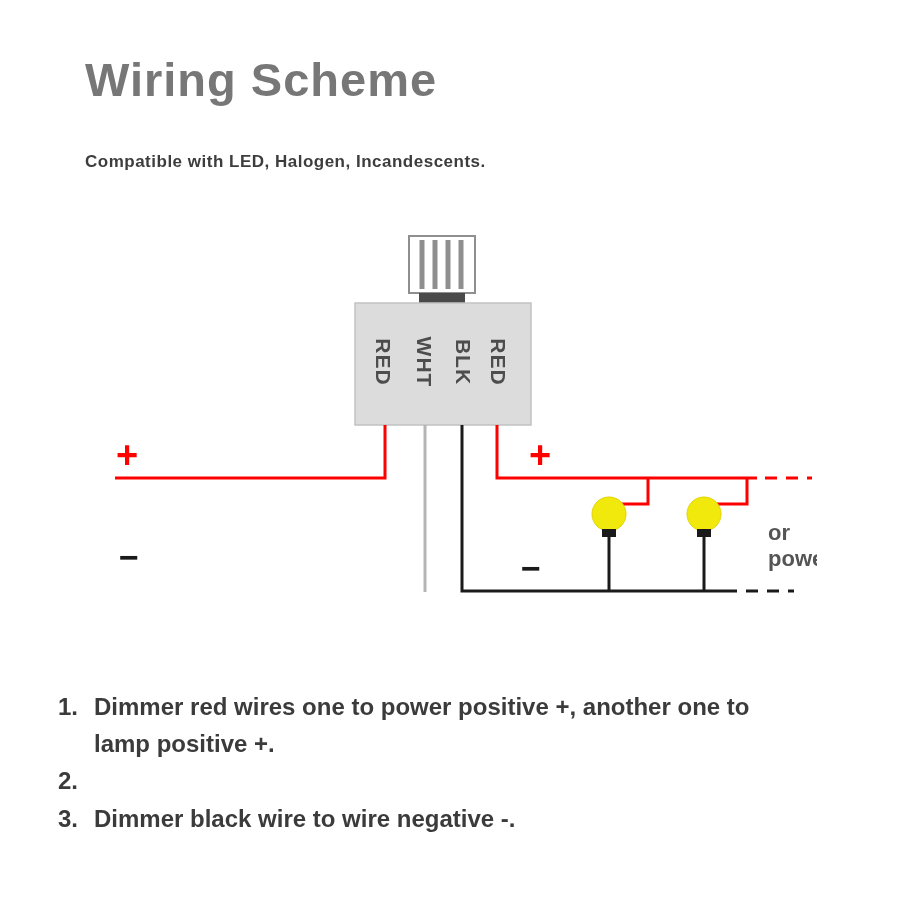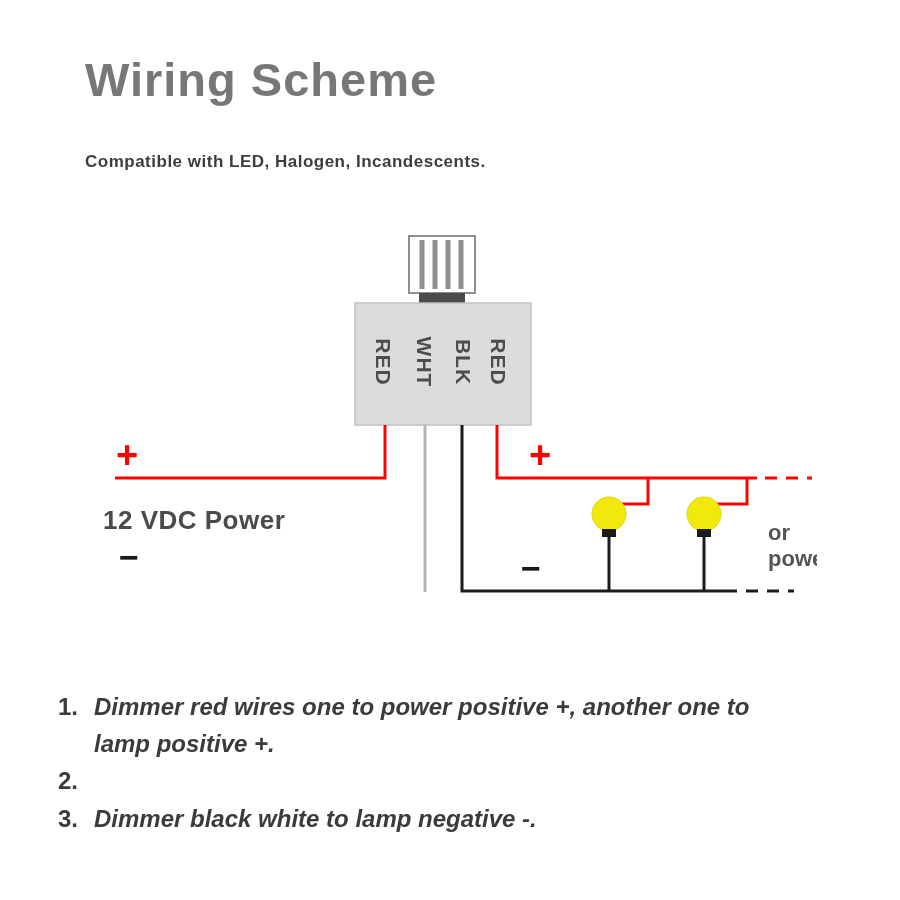--- a/index.html
+++ b/index.html
@@ -27,21 +27,21 @@
   .or-more{
     left:768px;top:520px;font-size:22px;font-weight:bold;color:#555555;
   }
   .notes{
     position:absolute;left:58px;top:688px;width:810px;
   }
   .note{
     display:flex;font-size:24px;font-weight:bold;color:#3b3b3b;line-height:1.55;
   }
   .note .num{width:36px;flex:0 0 36px;}
-  .note .txt{max-width:700px;font-style:italic;}
+  .note .txt{max-width:700px;}
 </style>
 </head>
 <body>
 
 <div class="page">
 
   <div class="abs title">Wiring Scheme</div>
   <div class="abs subtitle">Compatible with LED, Halogen, Incandescents.</div>
 
   <svg class="svg-layer" viewBox="0 0 900 900">
@@ -75,35 +75,34 @@
     <rect x="697" y="529" width="14" height="8" fill="#1a1a1a"></rect>
     <line x1="704" y1="537" x2="704" y2="591" stroke-width="3" stroke="#1a1a1a"></line>
   </svg>
 
   <div class="wire-label" style="left:383px;top:362px;">RED</div>
   <div class="wire-label" style="left:424px;top:362px;">WHT</div>
   <div class="wire-label" style="left:463px;top:362px;">BLK</div>
   <div class="wire-label" style="left:498px;top:362px;">RED</div>
 
   <div class="abs plus" style="left:116px;top:436px;">+</div>
-  <div class="abs power-label">12 VDC Power</div>
   <div class="abs minus" style="left:119px;top:540px;">−</div>
 
   <div class="abs plus" style="left:529px;top:436px;">+</div>
   <div class="abs minus" style="left:521px;top:551px;">−</div>
 
   <div class="abs or-more">or power</div>
 
   <div class="notes">
     <div class="note">
       <span class="num">1.</span>
       <span class="txt">Dimmer red wires one to power positive +,  another one to lamp positive +.</span>
     </div>
     <div class="note">
       <span class="num">2.</span>
     </div>
     <div class="note">
       <span class="num">3.</span>
-      <span class="txt">Dimmer black white to lamp negative -.</span>
+      <span class="txt">Dimmer black wire to wire negative -.</span>
     </div>
   </div>
 
 </div>
 
 </body></html>

